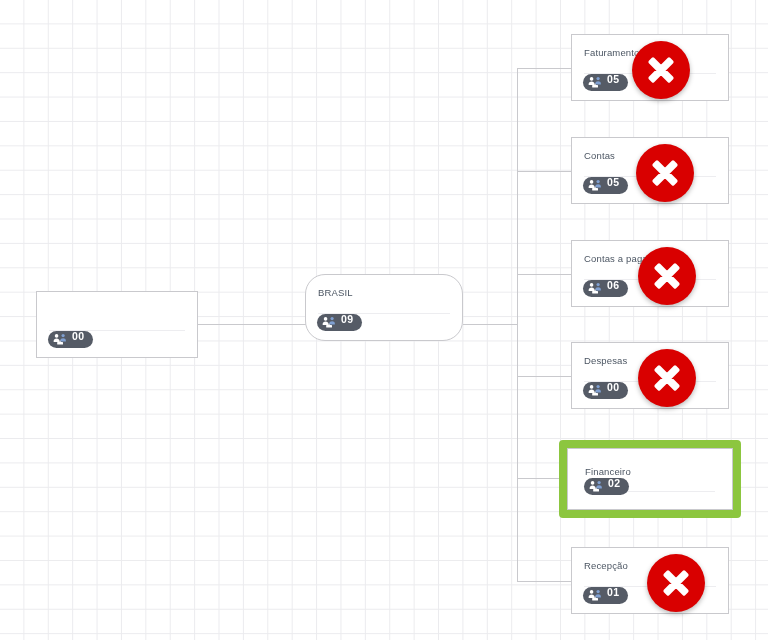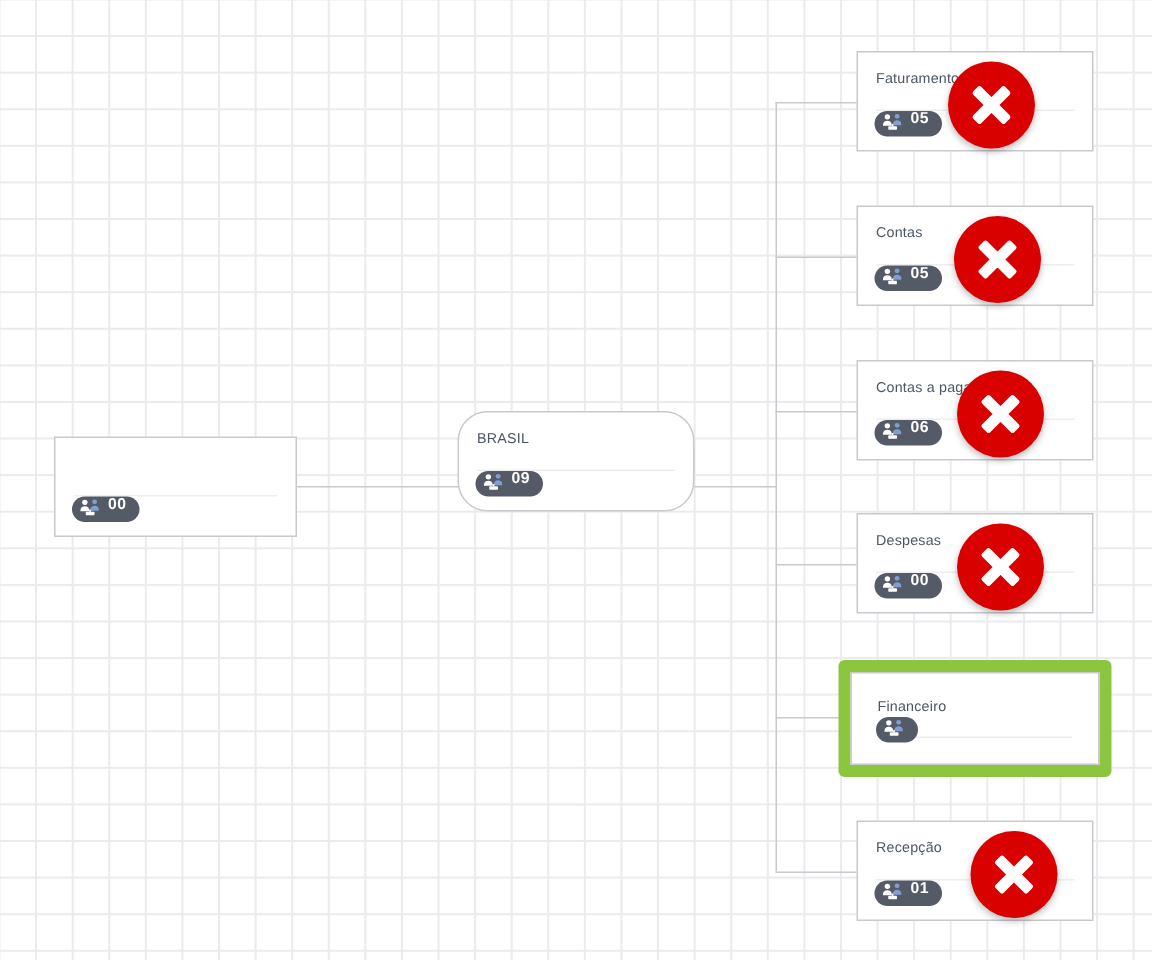--- a/index.html
+++ b/index.html
@@ -251,21 +251,21 @@
         <span>
   <svg viewBox="0 0 40 40" width="40" height="40" aria-hidden="true">
     <path d="M12 9 L20 17 L28 9 L31 12 L23 20 L31 28 L28 31 L20 23 L12 31 L9 28 L17 20 L9 12 Z" fill="#ffffff" stroke="#ffffff" stroke-width="3.2" stroke-linejoin="round"></path>
   </svg>
         </span>
       </div>
       <div class="node selected" style="left: 559px; top: 440px; width: 182px; height: 78px;">
         <div class="inner"></div>
         <div class="node-label" style="left:22px; top:22px;">Financeiro</div>
         <div class="node-sep" style="left:22px; right:22px; top:47px;"></div>
-        <div class="badge" style="left:21px; bottom:19px;flex-direction:column;">
+        <div class="badge" style="left:21px; bottom:19px;">
           <span class="badge-icon">
   <svg viewBox="0 0 16 14" width="14" height="12" aria-hidden="true">
     <circle cx="4" cy="3.4" r="2.1" fill="#ffffff"></circle>
     <path d="M0.6 9.4c0-1.9 1.5-3 3.4-3s3.4 1.1 3.4 3v1H0.6z" fill="#ffffff"></path>
     <circle cx="11.6" cy="3.0" r="1.9" fill="#7f9fd0"></circle>
     <path d="M8.4 8.8c0-1.7 1.4-2.7 3.2-2.7s3.2 1 3.2 2.7v1.1H8.4z" fill="#7f9fd0"></path>
     <rect x="4.7" y="10.6" width="6.8" height="2.8" rx="0.6" fill="#ffffff"></rect>
     <rect x="7.4" y="9.0" width="1.3" height="1.8" fill="#ffffff"></rect>
   </svg></span>
           <span class="badge-count">02</span>

